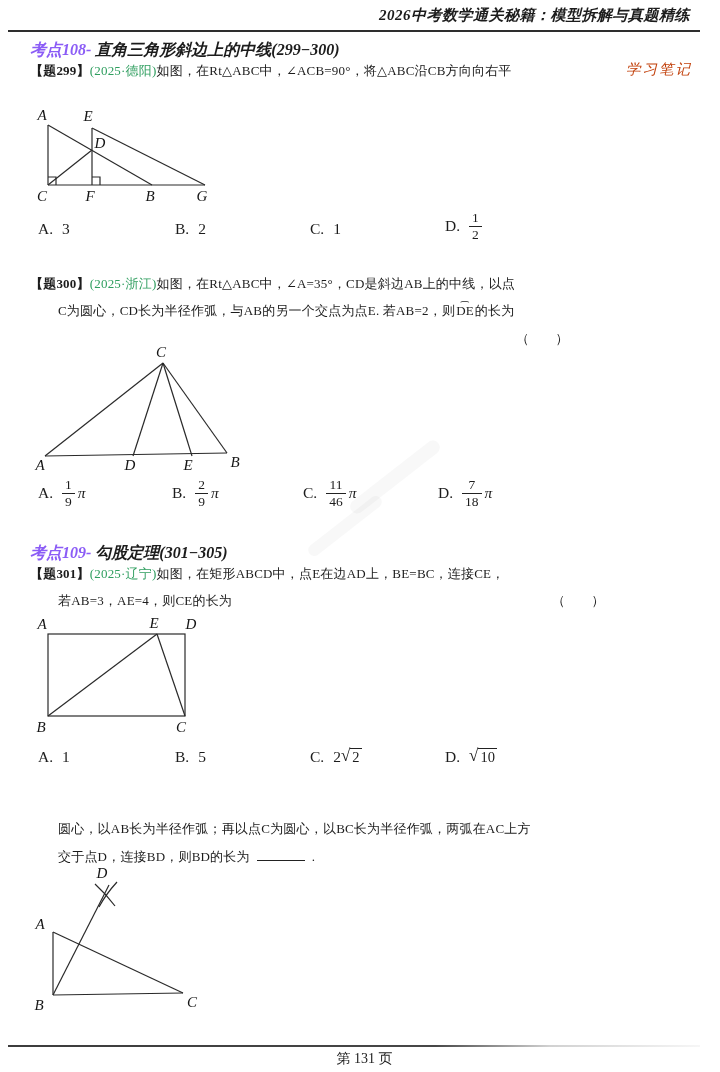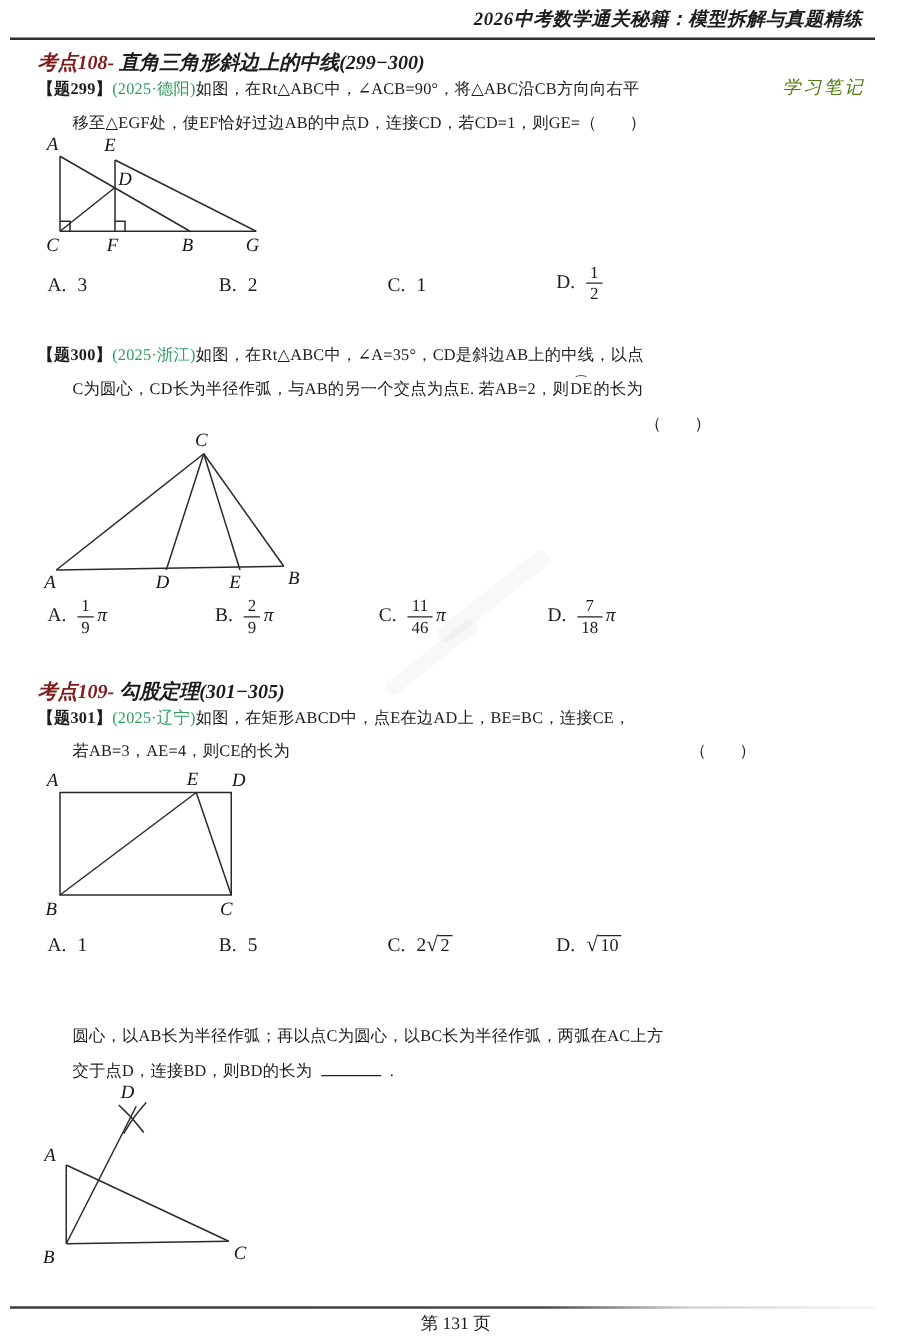--- a/index.html
+++ b/index.html
@@ -2,22 +2,22 @@
 <html><head>
 <meta charset="utf-8">
 <style>
   html,body{margin:0;padding:0;background:#ffffff;}
   .page{position:relative;width:700px;height:1072px;background:#fff;overflow:hidden;
         font-family:"Liberation Serif","DejaVu Serif",serif;color:#1c1c1c;}
   .abs{position:absolute;white-space:nowrap;}
   .hdr-title{font-size:15px;font-weight:bold;font-style:italic;letter-spacing:.5px;}
   .rule{position:absolute;height:2px;background:#2e2e2e;}
   .topic{font-size:16px;font-weight:bold;font-style:italic;}
-  .topic .tid{color:#7f1d1d;margin-right:4px;}
-  .note{font-size:14.5px;color:#4d7c0f;font-style:italic;letter-spacing:2px;}
+  .topic .tid{color:#8b5cf6;margin-right:4px;}
+  .note{font-size:14.5px;color:#c2410c;font-style:italic;letter-spacing:2px;}
   .tline{font-size:13px;letter-spacing:.2px;}
   .tag{font-weight:bold;}
   .src{color:#2f9e5f;}
   .opt{position:absolute;display:flex;align-items:center;font-size:15.5px;}
   .opt .letter{margin-right:9px;}
   .frac{display:inline-flex;flex-direction:column;align-items:center;line-height:1.15;
         font-size:13.5px;vertical-align:middle;}
   .frac .den{border-top:1.2px solid #222;padding:0 3px;}
   .frac .num{padding:0 3px;}
   .pi{font-style:italic;margin-left:3px;}
@@ -43,21 +43,20 @@
   <div class="rule" style="left:8px;top:30px;width:712px;"></div>
   <div class="abs note" style="left:626px;top:60px;">学习笔记</div>
 
   <div class="abs topic" style="left:30px;top:40px;">
     <span class="tid">考点108-</span><span>直角三角形斜边上的中线(299−300)</span>
   </div>
 
   <div class="abs tline" style="left:30px;top:62px;">
     <span class="tag">【题299】</span><span class="src">(2025·德阳)</span><span>如图，在Rt△ABC中，∠ACB=90°，将△ABC沿CB方向向右平</span>
   </div>
-  <div class="abs tline" style="left:58px;top:89px;">移至△EGF处，使EF恰好过边AB的中点D，连接CD，若CD=1，则GE=（　　）</div>
 
   <svg class="abs" style="left:20px;top:108px;" width="200" height="100" viewBox="0 0 200 100">
     <g stroke="#2a2a2a" stroke-width="1.2" fill="none">
       <line x1="28" y1="17" x2="28" y2="77"></line>
       <line x1="72" y1="20" x2="72" y2="77"></line>
       <line x1="28" y1="77" x2="185" y2="77"></line>
       <line x1="28" y1="17" x2="132" y2="77"></line>
       <line x1="72" y1="20" x2="185" y2="77"></line>
       <line x1="28" y1="77" x2="72" y2="42"></line>
       <polyline points="28,69 36,69 36,77"></polyline>

